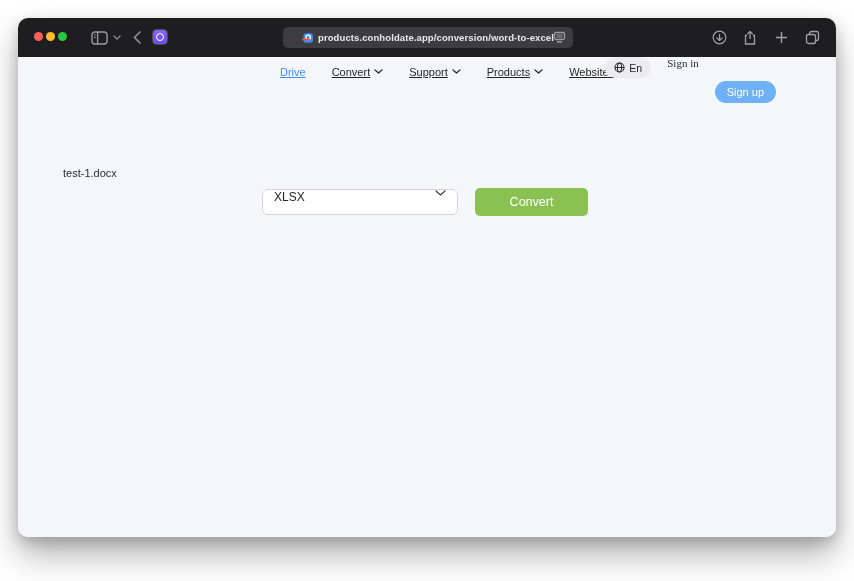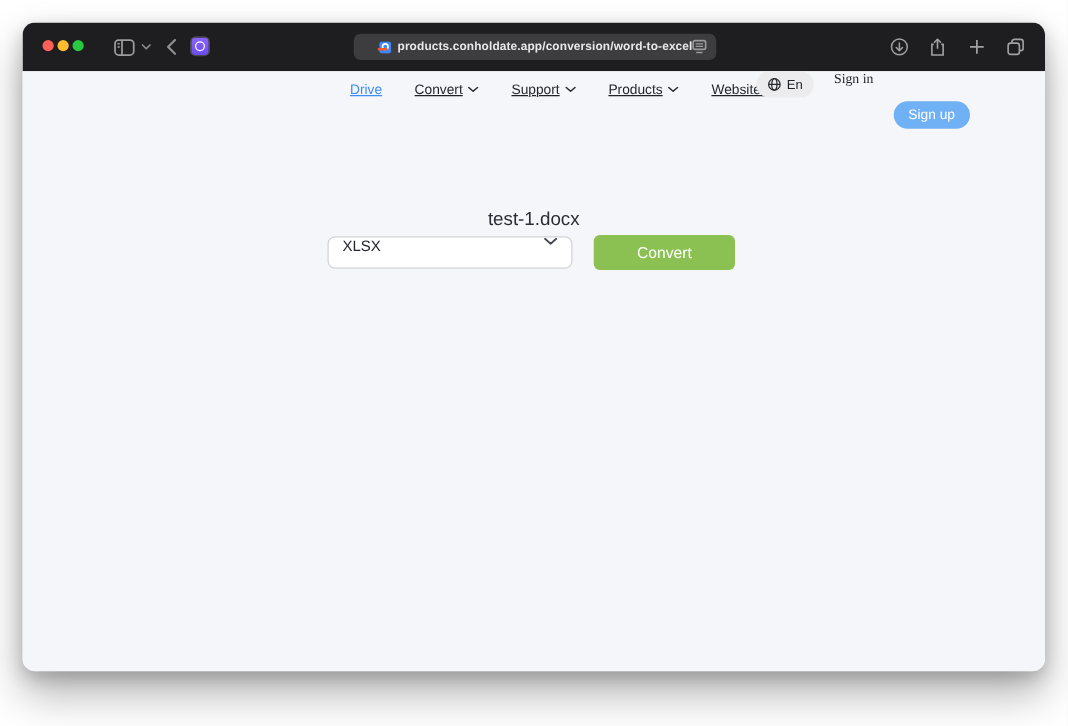--- a/index.html
+++ b/index.html
@@ -51,21 +51,21 @@
   .hdr-actions { position:absolute; right:60px; top:0; height:29px; display:flex; align-items:flex-start; gap:16px; }
   .lang-pill {
     display:flex; align-items:center; gap:4px; height:21px; padding:0 9px;
     background:#ececee; border:none; border-radius:11px; font-size:10.5px; color:#1f2329; font-family:inherit;
   }
   .signin { background:none; border:none; font-size:11px; color:#1f2329; font-family:Liberation Serif, serif; }
   .signup {
     height:22px; padding:0 12px; border:none; border-radius:11px;
     background:#6fb1f4; color:#ffffff; font-size:11px; font-family:Liberation Sans, sans-serif;margin-top:24px;
   }
-  .filename { position:absolute; top:110px; left:0; width:100%; text-align:center; font-size:15px; color:#2a2d33; }
+  .filename { position:absolute; top:110px; left:0; width:100%; text-align:left; font-size:11px; color:#2a2d33;padding-left:45px; }
   .convert-row { position:absolute; left:244px; top:131px; display:flex; gap:17px; align-items:flex-start; }
   .format-select {
     width:196px; height:26px; background:#ffffff; border:1px solid #d2d3d7; border-radius:6px;
     display:flex; align-items:flex-start; justify-content:space-between;
     padding:0 11px; font-size:12px; color:#24262b; margin-top:1px; cursor:pointer;
   }
   .convert-btn {
     width:113px; height:28px; border:none; border-radius:5px;
     background:#8bc152; color:#ffffff; font-size:12.5px; font-family:inherit; cursor:pointer;
   }

